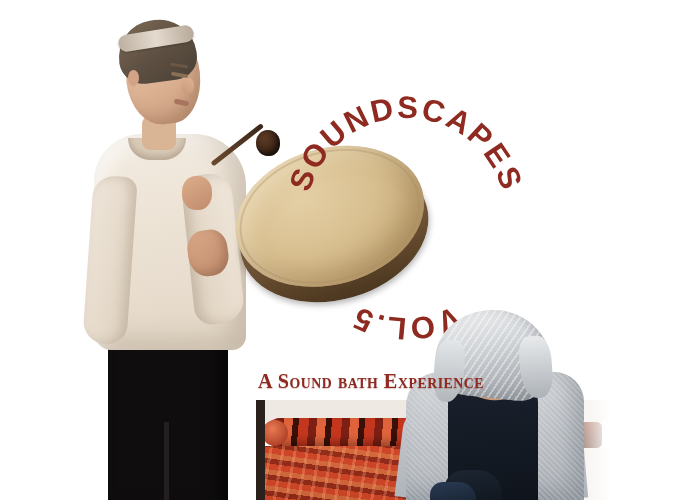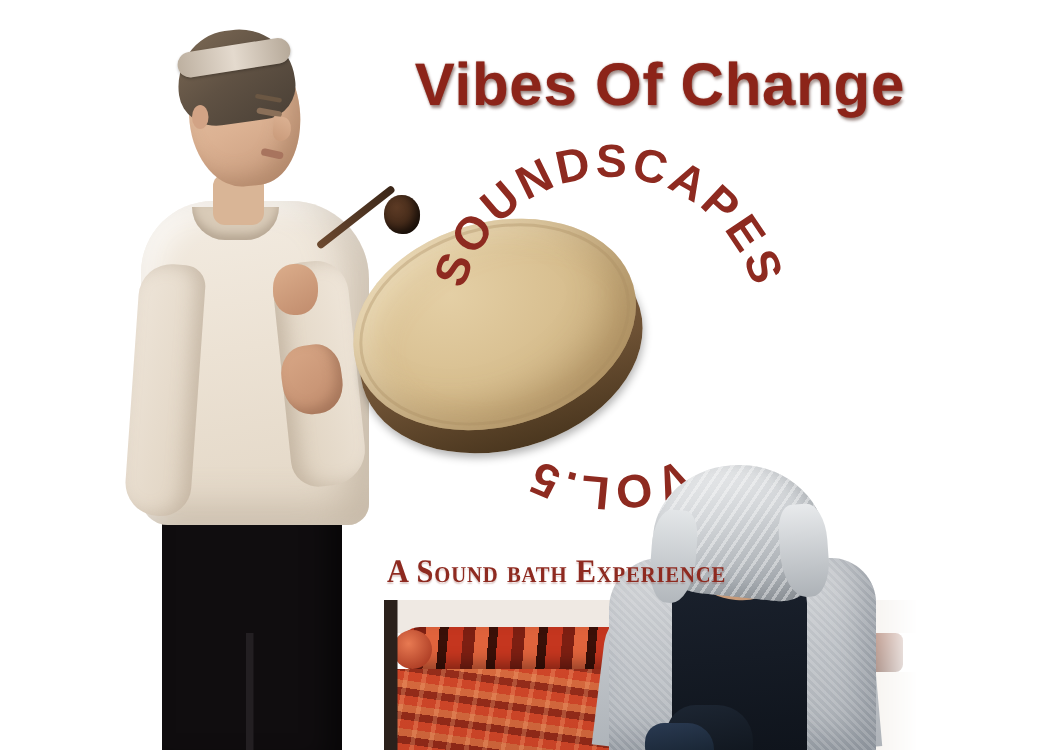--- a/index.html
+++ b/index.html
@@ -325,21 +325,20 @@
       </defs>
       <text fill="#8e2a20">
         <textPath href="#arcTop" startOffset="50%" text-anchor="middle">SOUNDSCAPES</textPath>
       </text>
       <text fill="#8e2a20">
         <textPath href="#arcBottom" startOffset="50%" text-anchor="middle">VOL.5</textPath>
       </text>
     </svg>
   </div>
 
-  <div class="title-main">Vibes Of Change</div>
 
   <div class="tagline">A Sound bath Experience</div>
 
   <div class="photo-scene">
     <div class="sc-wall"></div>
     <div class="sc-floor"></div>
     <div class="sc-bench"></div>
     <div class="sc-bench-leg"></div>
     <div class="sc-bolster"></div>
     <div class="sc-bolster-cap"></div>

